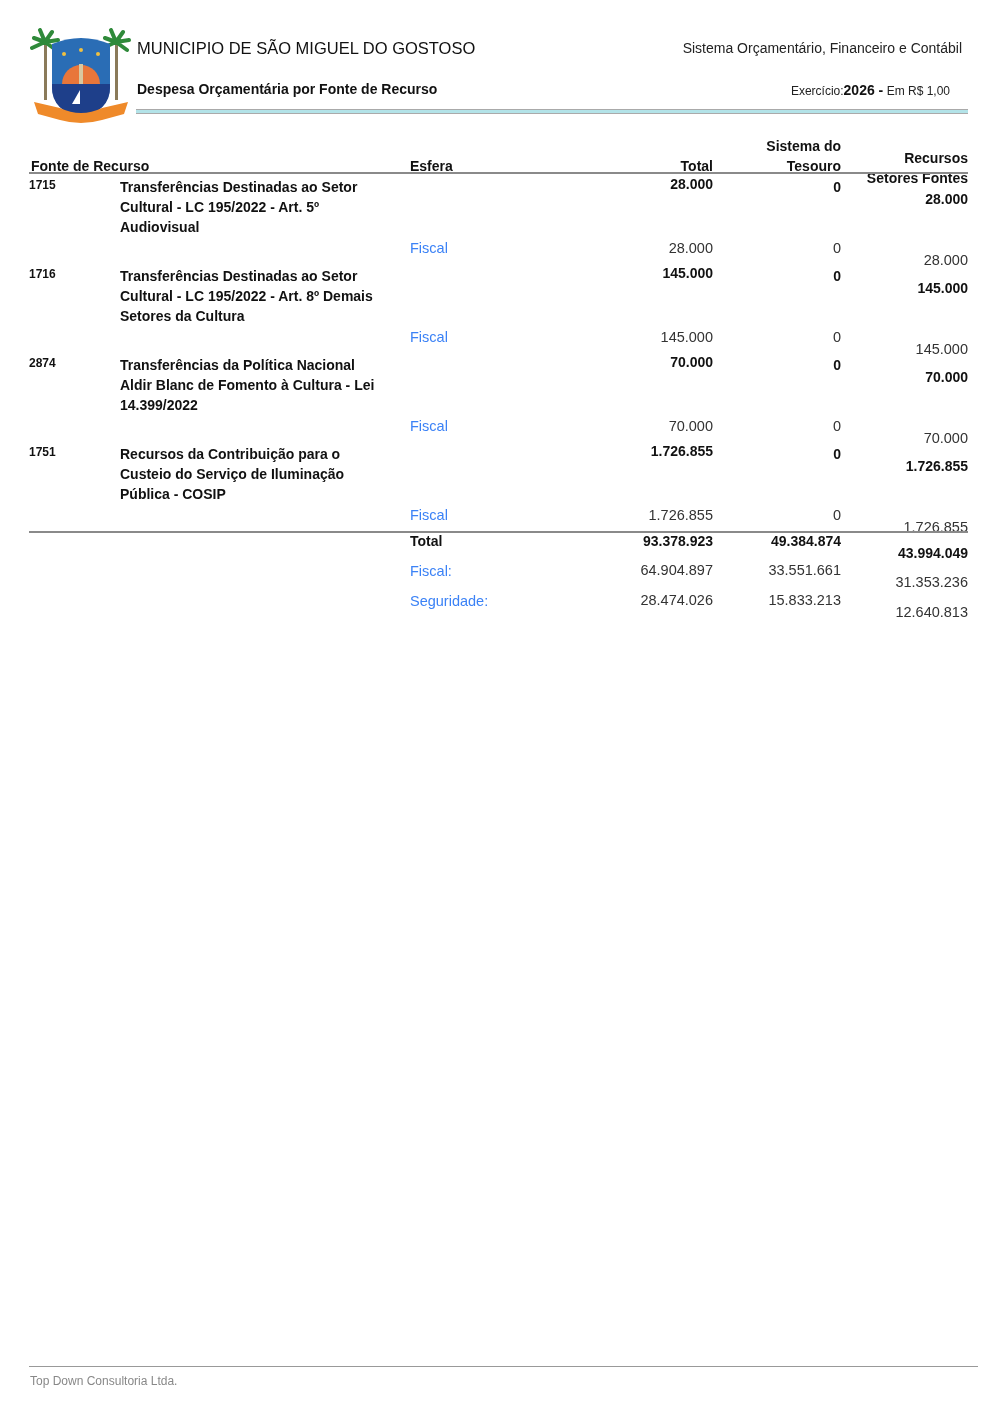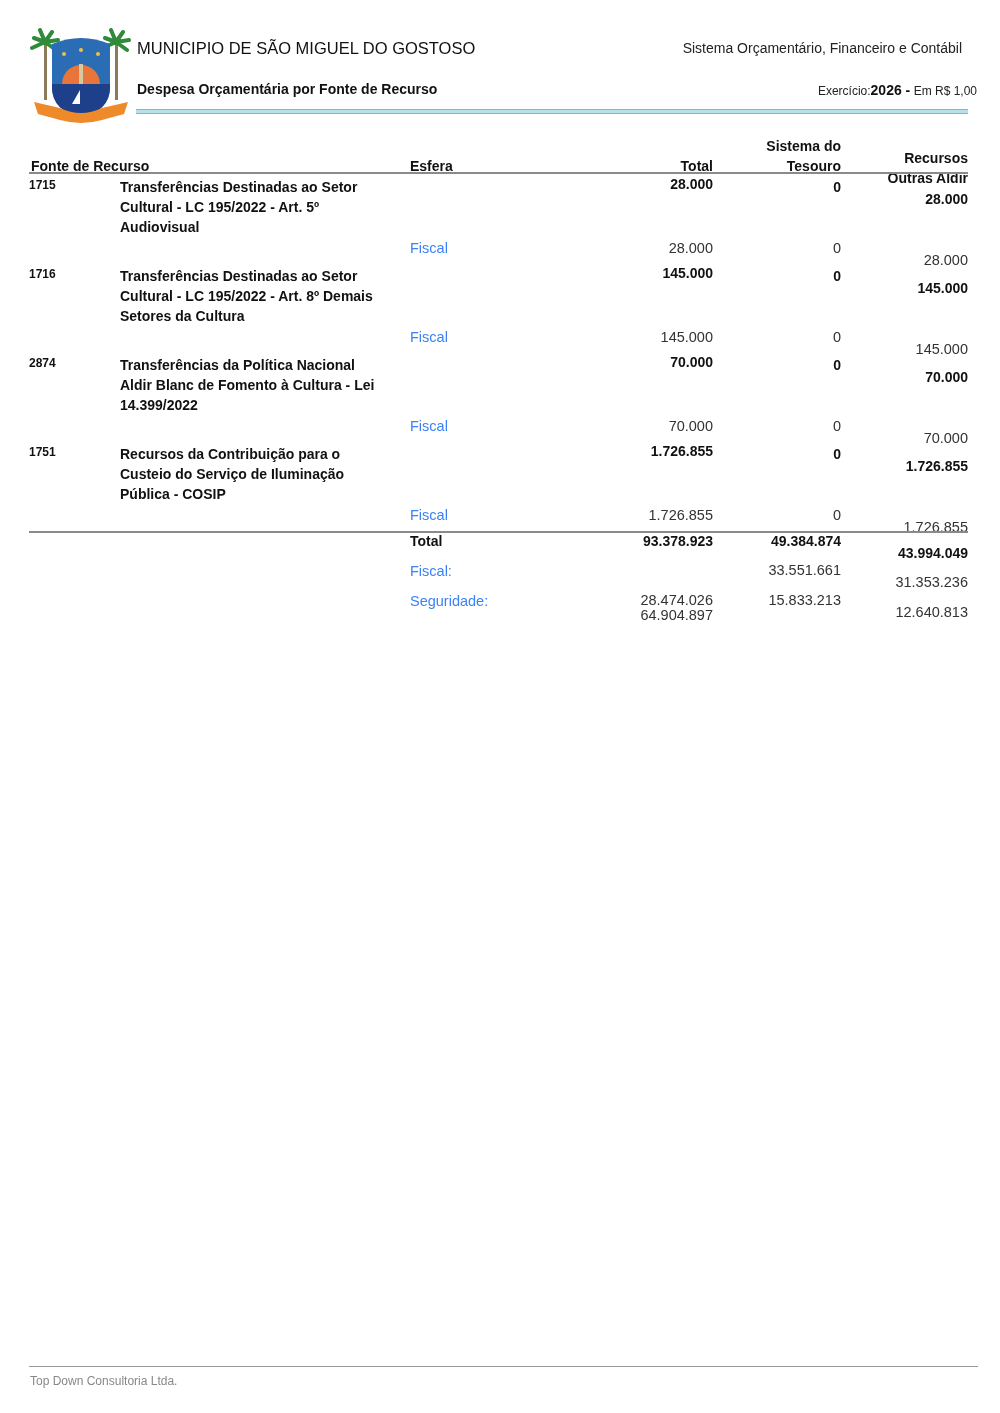--- a/index.html
+++ b/index.html
@@ -2,21 +2,21 @@
 <html><head>
 <meta charset="utf-8">
 <style>
   html, body { margin:0; padding:0; background:#ffffff; }
   body { width:1000px; height:1413px; position:relative; font-family:"Liberation Sans", sans-serif; color:#111; overflow:hidden; }
   .abs { position:absolute; }
   .logo { left:30px; top:28px; width:102px; height:96px; }
   .muni { left:137px; top:39px; font-size:16.5px; color:#111; }
   .sys { right:38px; top:40px; font-size:14px; color:#222; }
   .rtitle { left:137px; top:81px; font-size:14px; font-weight:bold; color:#111; }
-  .exerc { right:23px; top:82px; font-size:12px; color:#222; }
+  .exerc { right:50px; top:82px; font-size:12px; color:#222; }
   .exerc b { font-size:14px; font-weight:bold; color:#111; }
   .hline { left:136px; top:109px; width:832px; height:5px; background:#b3e3e8; border-top:1px solid #aaa; border-bottom:1px solid #aaa; box-sizing:border-box; }
   .th { font-size:14px; font-weight:bold; color:#111; }
   .r { text-align:right; }
   .hdr-rule { left:29px; top:172px; width:939px; height:2px; background:#8a8a8a; }
   .code { font-size:12px; font-weight:bold; left:29px; }
   .desc { font-size:14px; font-weight:bold; left:120px; width:265px; line-height:20px; }
   .num { font-size:14px; }
   .bold { font-weight:bold; }
   .c-total { right:287px; }
@@ -59,21 +59,21 @@
   <span>Em R$ 1,00</span>
 </div>
 <div class="abs hline"></div>
 
 <div class="abs th" style="left:31px; top:158px;">Fonte de Recurso</div>
 <div class="abs th" style="left:410px; top:158px;">Esfera</div>
 <div class="abs th r c-total" style="top:158px;">Total</div>
 <div class="abs th r c-tes" style="top:138px;">Sistema do</div>
 <div class="abs th r c-tes" style="top:158px;">Tesouro</div>
 <div class="abs th r c-out" style="top:138px;">Recursos</div>
-<div class="abs th r c-out" style="top:158px;">Outras Aldir</div>
+<div class="abs th r c-out" style="top:158px;">Setores Fontes</div>
 <div class="abs hdr-rule"></div>
 
 <div>
   <div class="abs code" style="top:178px;">1715</div>
   <div class="abs desc" style="top:177px;">Transferências Destinadas ao Setor Cultural - LC 195/2022 - Art. 5º Audiovisual</div>
   <div class="abs num bold r c-total" style="top:176px;">28.000</div>
   <div class="abs num bold r c-tes" style="top:179px;">0</div>
   <div class="abs num bold r c-out" style="top:179px;">28.000</div>
   <div class="abs esfera" style="top:240px;">Fiscal</div>
   <div class="abs numreg r c-total" style="top:240px;">28.000</div>
@@ -120,21 +120,21 @@
 <div class="abs tot-rule"></div>
 
 <div>
   <div class="abs num bold" style="left:410px; top:533px;">Total</div>
   <div class="abs num bold r c-total" style="top:533px;text-align:center;">93.378.923</div>
   <div class="abs num bold r c-tes" style="top:533px;">49.384.874</div>
   <div class="abs num bold r c-out" style="top:533px;">43.994.049</div>
 </div>
 <div>
   <div class="abs esfera" style="top:563px;">Fiscal:</div>
-  <div class="abs numreg r c-total" style="top:562px;margin-top:45px;">64.904.897</div>
+  <div class="abs numreg r c-total" style="top:562px;">64.904.897</div>
   <div class="abs numreg r c-tes" style="top:562px;">33.551.661</div>
   <div class="abs numreg r c-out" style="top:562px;">31.353.236</div>
 </div>
 <div>
   <div class="abs esfera" style="top:593px;text-align:center;">Seguridade:</div>
   <div class="abs numreg r c-total" style="top:592px;">28.474.026</div>
   <div class="abs numreg r c-tes" style="top:592px;">15.833.213</div>
   <div class="abs numreg r c-out" style="top:592px;">12.640.813</div>
 </div>
 

